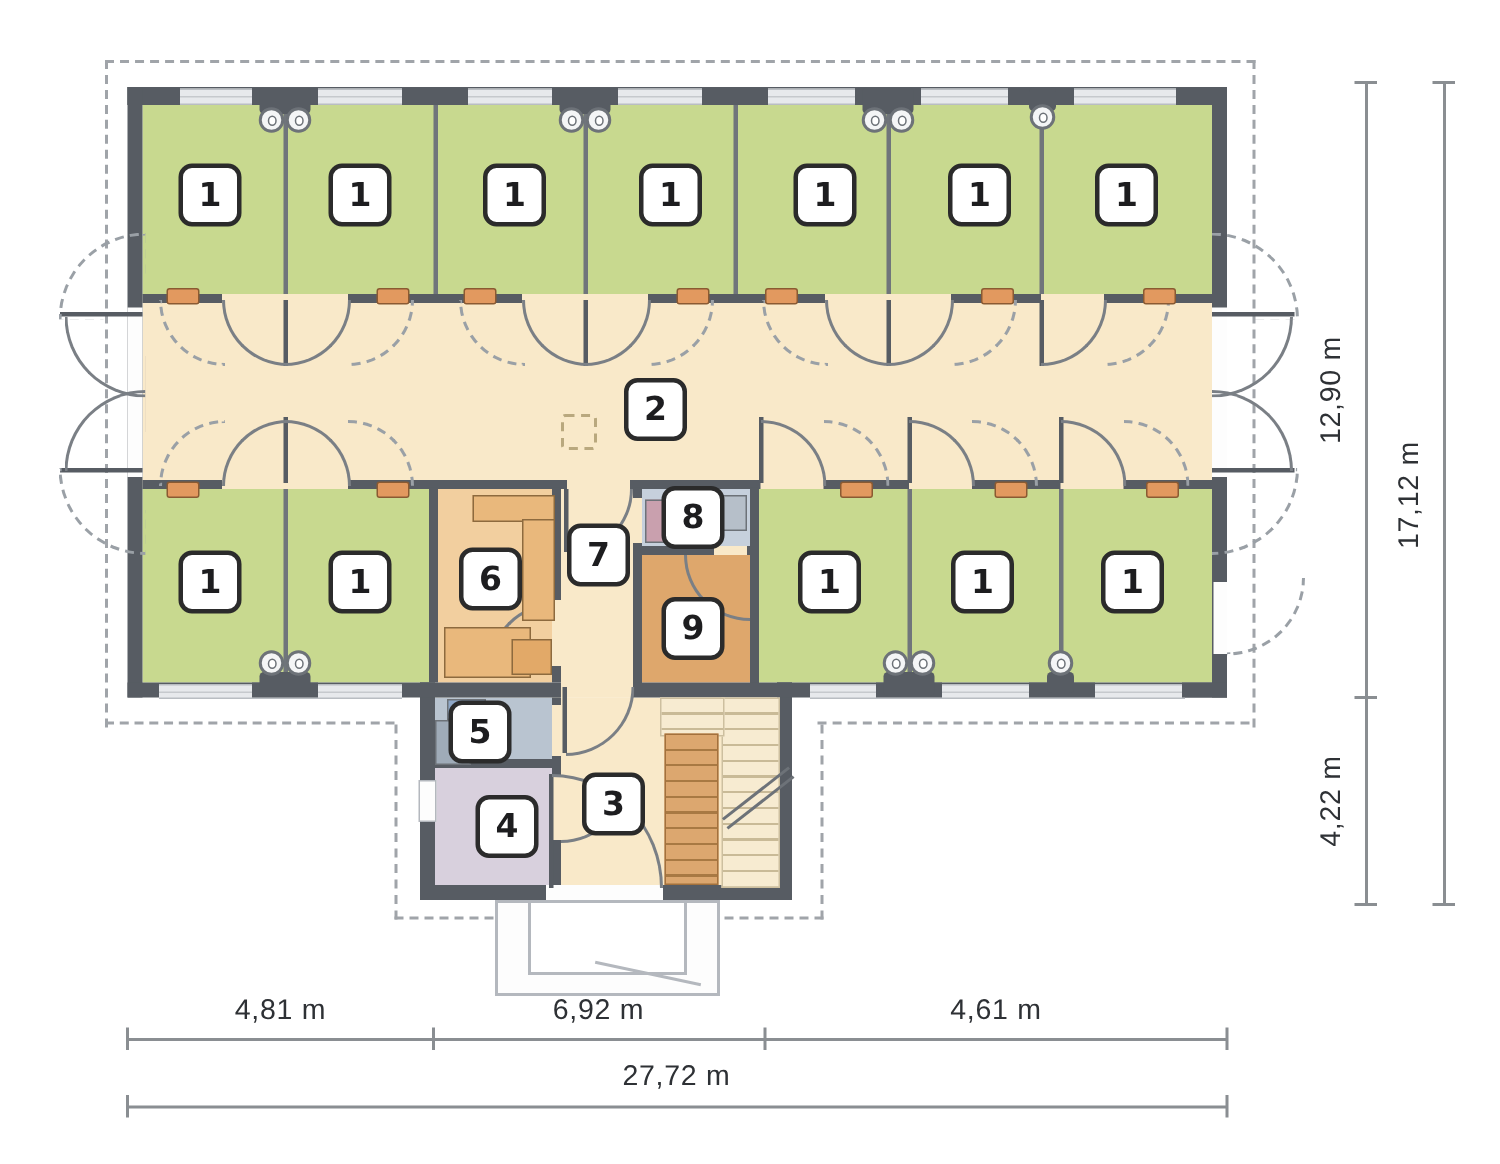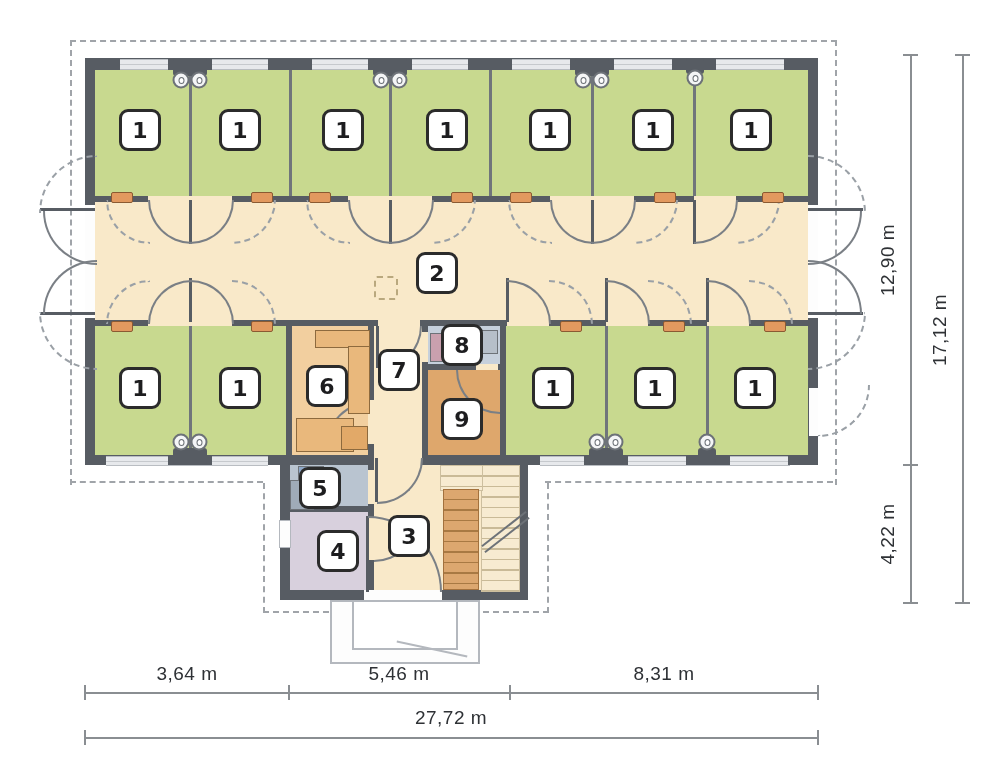--- a/index.html
+++ b/index.html
@@ -335,21 +335,21 @@
   <div class="dimline" style="left:962px;top:55px;width:1.5px;height:549px;"></div>
   <div class="tick" style="left:955px;top:54px;width:15px;height:2px;"></div>
   <div class="tick" style="left:955px;top:602px;width:15px;height:2px;"></div>
   <div class="dimtxt vert" style="left:940px;top:330px;">17,12 m</div>
 
   <div class="dimline" style="left:85px;top:692px;width:733px;height:1.5px;"></div>
   <div class="tick" style="left:84px;top:685px;width:2px;height:15px;"></div>
   <div class="tick" style="left:288px;top:685px;width:2px;height:15px;"></div>
   <div class="tick" style="left:509px;top:685px;width:2px;height:15px;"></div>
   <div class="tick" style="left:817px;top:685px;width:2px;height:15px;"></div>
-  <div class="dimtxt" style="left:187px;top:674px;">3,64 m</div>
-  <div class="dimtxt" style="left:399px;top:674px;">5,46 m</div>
-  <div class="dimtxt" style="left:664px;top:674px;">8,31 m</div>
+  <div class="dimtxt" style="left:187px;top:674px;">4,81 m</div>
+  <div class="dimtxt" style="left:399px;top:674px;">6,92 m</div>
+  <div class="dimtxt" style="left:664px;top:674px;">4,61 m</div>
   <div class="dimline" style="left:85px;top:737px;width:733px;height:1.5px;"></div>
   <div class="tick" style="left:84px;top:730px;width:2px;height:15px;"></div>
   <div class="tick" style="left:817px;top:730px;width:2px;height:15px;"></div>
   <div class="dimtxt" style="left:451px;top:718px;">27,72 m</div>
 
 </div>
 
 </body></html>

